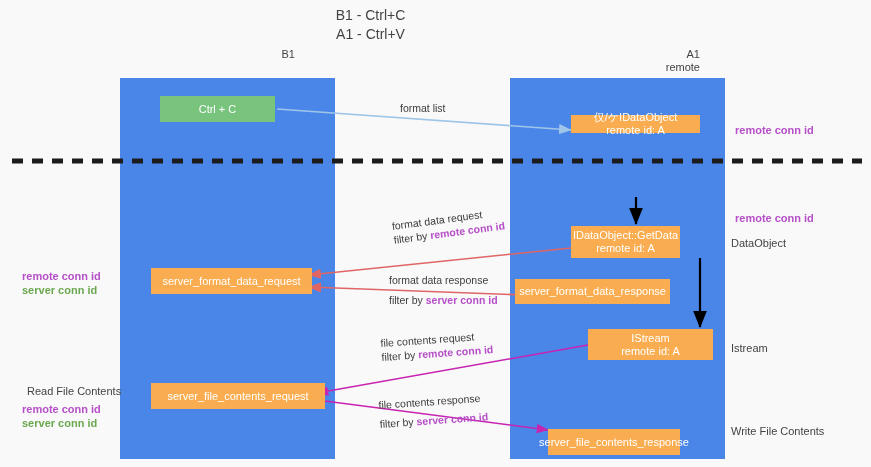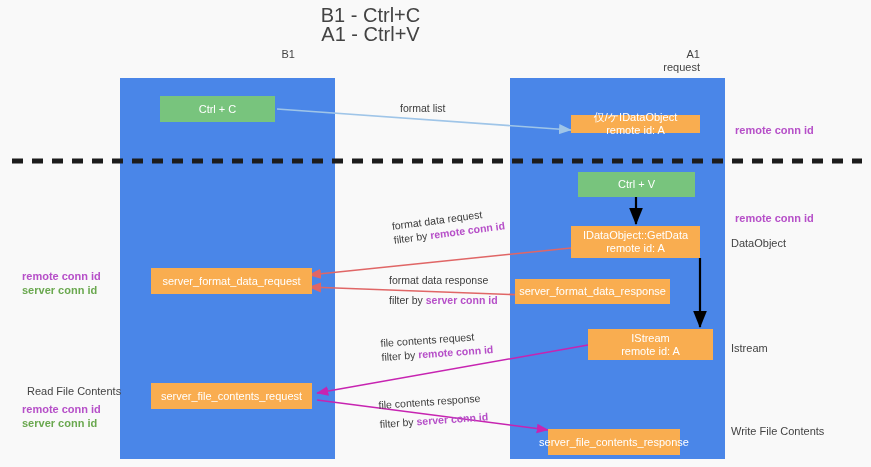--- a/index.html
+++ b/index.html
@@ -15,21 +15,21 @@
 
   .lane{position:absolute;background:#4a86e8;}
 
   .colhead{
     position:absolute;text-align:right;
     font-size:11px;color:#434343;line-height:13px;
   }
 
   .title{
     position:absolute;left:0;top:6px;width:741px;
-    text-align:center;font-size:20px;color:#434343;line-height:19px;
+    text-align:center;font-size:14px;color:#434343;line-height:19px;
   }
 
   .node{
     position:absolute;
     display:flex;align-items:center;justify-content:center;
     text-align:center;
     color:#ffffff;font-size:11px;line-height:13px;
     box-sizing:border-box;
   }
   .node.green{background:#78c47d;text-align:right;}
@@ -61,21 +61,21 @@
   <div class="title">
     <div>B1 - Ctrl+C</div>
     <div>A1 - Ctrl+V</div>
   </div>
 
   <div class="colhead" style="left:140px;top:48px;width:155px;">
     <div>B1</div>
   </div>
   <div class="colhead" style="left:545px;top:48px;width:155px;">
     <div>A1</div>
-    <div>request</div>
+    <div>remote</div>
   </div>
 
   <div class="lane" style="left:120px;top:78px;width:215px;height:381px;"></div>
   <div class="lane" style="left:510px;top:78px;width:215px;height:381px;"></div>
   <div class="lane" style="left:510px;top:78px;width:215px;height:381px;background:transparent;"></div>
 
   <svg id="svg-layer">
     <defs>
       <marker id="ah-blue" markerWidth="9" markerHeight="9" refX="7.5" refY="3.2" orient="auto">
         <path d="M0,0 L8,3.2 L0,6.4 z" fill="#9fc5e8"></path>
@@ -110,43 +110,40 @@
 
   <div class="node green" style="left:160px;top:96px;width:115px;height:26px;">
     <span>Ctrl + C</span>
   </div>
 
   <div class="node orange" style="left:571px;top:115px;width:129px;height:18px;flex-direction:column;">
     <span>仅/ケIDataObject</span>
     <span>remote id: A</span>
   </div>
 
-  <div class="node green" style="left:578px;top:172px;width:117px;height:25px;">
-    <span>Ctrl + V</span>
-  </div>
 
-  <div class="node orange" style="left:571px;top:226px;width:129px;height:32px;flex-direction:column;">
+  <div class="node orange" style="left:571px;top:226px;width:109px;height:32px;flex-direction:column;">
     <span>IDataObject::GetData</span>
     <span>remote id: A</span>
   </div>
 
   <div class="node orange" style="left:151px;top:268px;width:161px;height:26px;">
     <span>server_format_data_request</span>
   </div>
 
   <div class="node orange" style="left:515px;top:279px;width:155px;height:25px;">
     <span>server_format_data_response</span>
   </div>
 
   <div class="node orange" style="left:588px;top:329px;width:125px;height:31px;flex-direction:column;">
     <span>IStream</span>
     <span>remote id: A</span>
   </div>
 
-  <div class="node orange" style="left:151px;top:383px;width:161px;height:26px;">
+  <div class="node orange" style="left:151px;top:383px;width:174px;height:26px;">
     <span>server_file_contents_request</span>
   </div>
 
   <div class="node orange" style="left:548px;top:429px;width:132px;height:26px;">
     <span>server_file_contents_response</span>
   </div>
 
   <div class="edgelabel" style="left:400px;top:101px;">
     <div>format list</div>
   </div>

